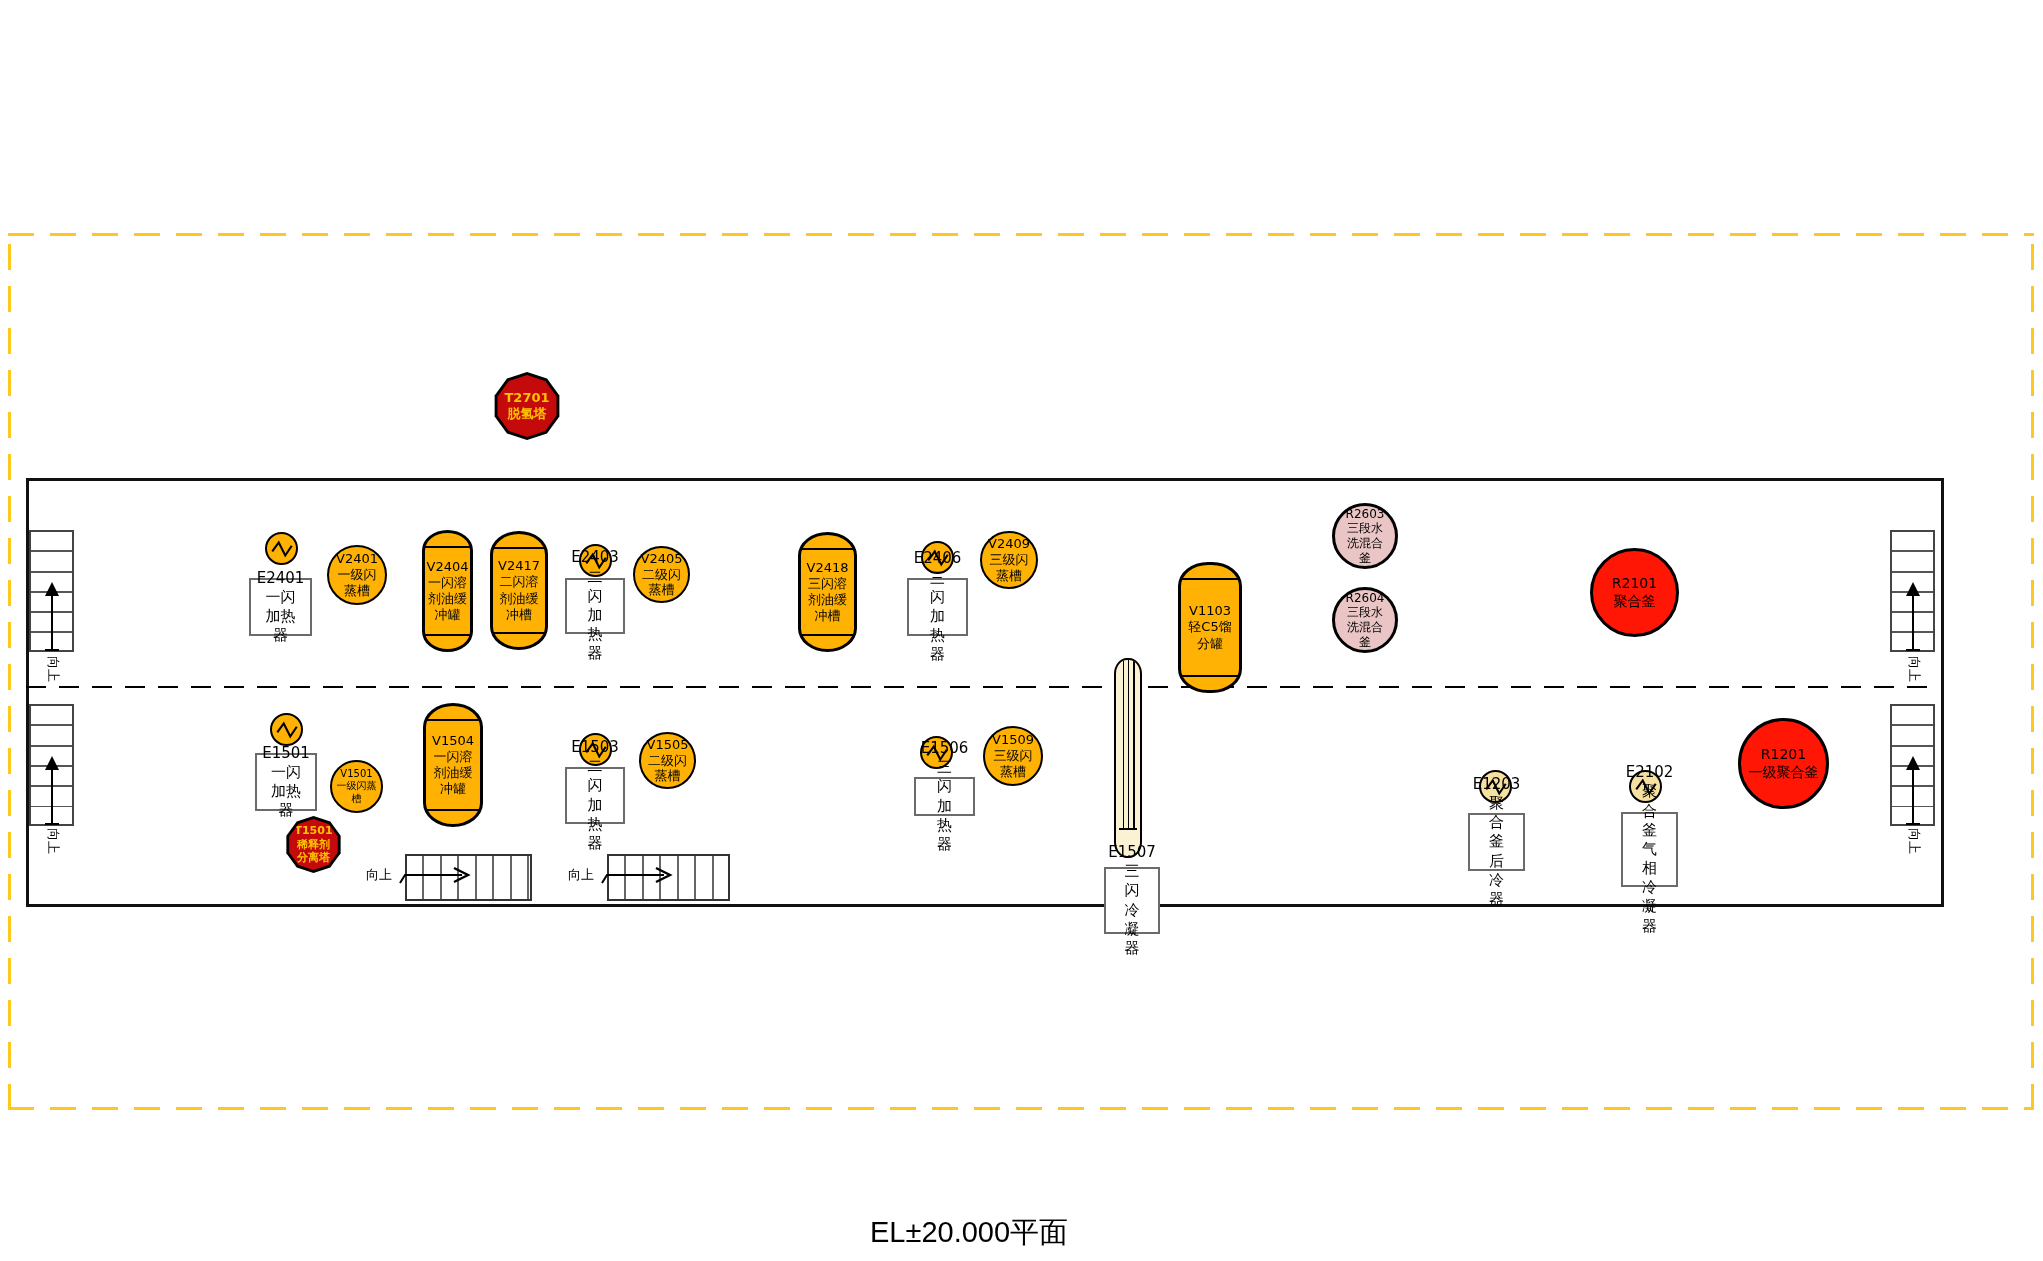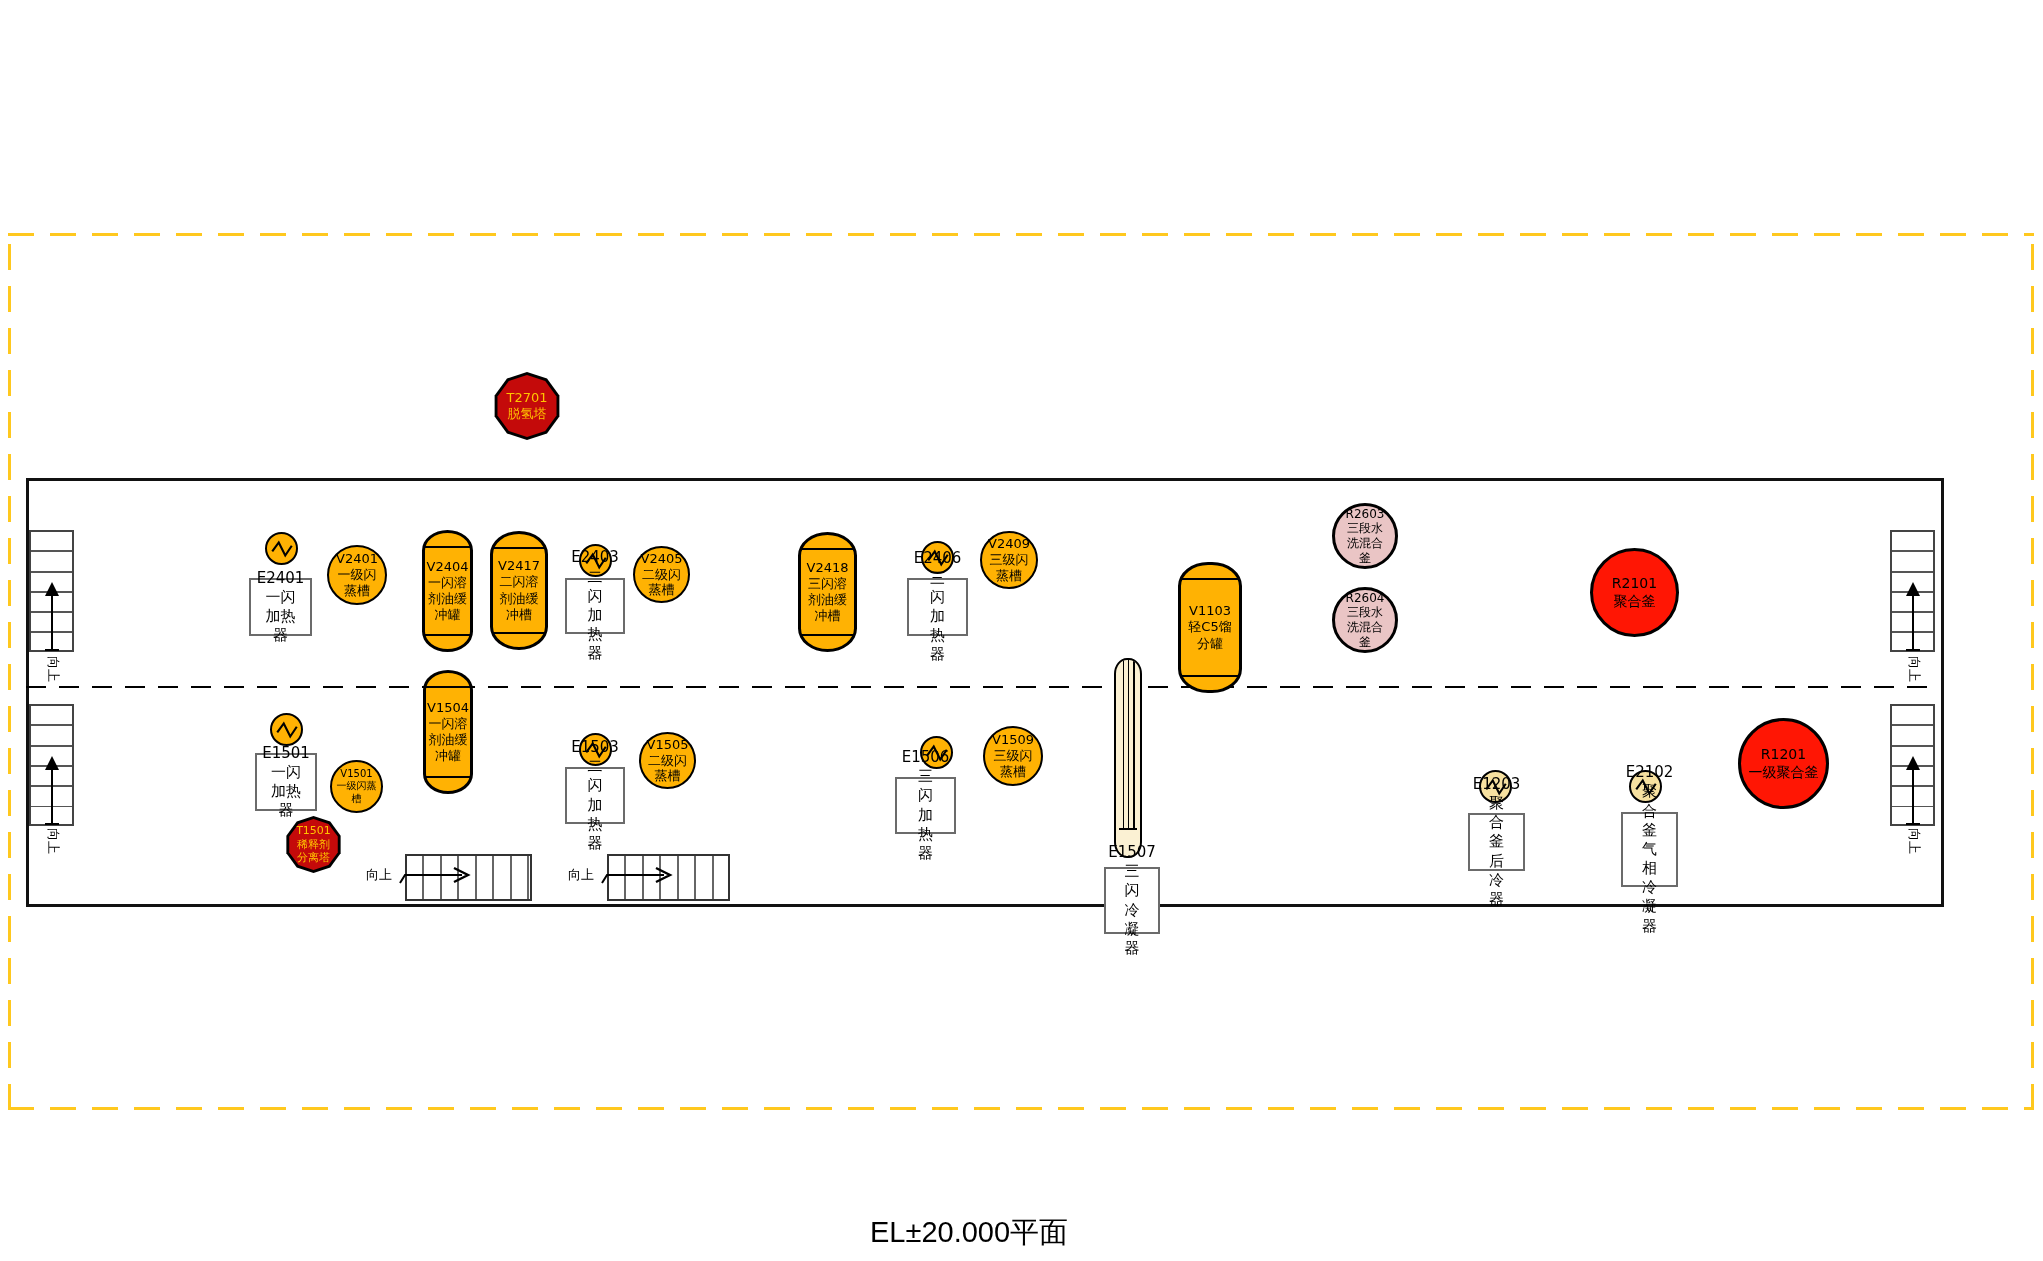--- a/index.html
+++ b/index.html
@@ -54,21 +54,21 @@
   .vessel::before,.vessel::after{content:"";position:absolute;left:0;right:0;border-top:2.5px solid #000;}
   .vessel::before{top:13px;}
   .vessel::after{bottom:13px;}
 
   
   .deca{position:absolute;background:#000;
         clip-path:polygon(50% 0%,79.4% 9.6%,97.6% 34.5%,97.6% 65.5%,79.4% 90.4%,50% 100%,20.6% 90.4%,2.4% 65.5%,2.4% 34.5%,20.6% 9.6%);}
   .deca-in{position:absolute;inset:3px;background:var(--tower_dark_red,#C40A0A);
         clip-path:polygon(50% 0%,79.4% 9.6%,97.6% 34.5%,97.6% 65.5%,79.4% 90.4%,50% 100%,20.6% 90.4%,2.4% 65.5%,2.4% 34.5%,20.6% 9.6%);
         display:flex;flex-direction:column;align-items:center;justify-content:center;
-        text-align:center;color:var(--tower_label_yellow,#FFC400);font-weight:normal;line-height:1.25;}
+        text-align:center;color:var(--tower_label_yellow,#FFC400);font-weight:bold;line-height:1.25;}
 
   
   .cond{position:absolute;left:1114px;top:658px;width:28px;height:200px;box-sizing:border-box;
         background:var(--condenser_cream,#FBF1D3);border:2.5px solid #000;border-radius:13px/16px;overflow:hidden;}
   .cond-tubes{position:absolute;left:3px;right:3px;top:0;height:168px;border-bottom:2px solid #000;
         background:repeating-linear-gradient(90deg,transparent 0 3.6px,#000 3.6px 5.2px);}
 
   
   .stair-v{position:absolute;width:45px;height:122px;box-sizing:border-box;border:2px solid #444;background:
         repeating-linear-gradient(180deg,transparent 0 18.3px,#555 18.3px 20.3px);}
@@ -190,21 +190,21 @@
     <div class="deca-in" style="font-size:11px">
       <span class="tag">T1501</span>
       <span class="nm" style="width:38px">稀释剂分离塔</span>
     </div>
   </div>
 
   <div class="circ tank" style="left:330px;top:760px;width:53px;height:53px;font-size:10px">
     <span class="tag">V1501</span>
     <span class="nm" style="width:40px">一级闪蒸槽</span>
   </div>
-  <div class="vessel" style="left:423px;top:670px;width:50px;height:124px">
+  <div class="vessel" style="left:423px;top:703px;width:60px;height:124px">
     <span class="tag">V1504</span>
     <span class="nm" style="width:42px">一闪溶剂油缓冲罐</span>
   </div>
 
   <div class="hxc" style="left:579px;top:733px">
     <svg viewBox="0 0 32 32">
         <polyline points="4,19 12,8 20,24 28,12" fill="none" stroke="#000" stroke-width="2.6"></polyline>
       </svg>
   </div>
   <div class="lbl" style="left:565px;top:767px;width:60px;height:57px">
@@ -215,21 +215,21 @@
   <div class="circ tank" style="left:639px;top:732px;width:57px;height:57px;font-size:13px">
     <span class="tag">V1505</span>
     <span class="nm" style="width:45px">二级闪蒸槽</span>
   </div>
 
   <div class="hxc" style="left:920px;top:736px">
     <svg viewBox="0 0 32 32">
         <polyline points="4,19 12,8 20,24 28,12" fill="none" stroke="#000" stroke-width="2.6"></polyline>
       </svg>
   </div>
-  <div class="lbl" style="left:895px;top:777px;width:61px;height:57px">
+  <div class="lbl" style="left:914px;top:777px;width:61px;height:39px">
     <span class="tag">E1506</span>
     <span class="nm">三闪加热器</span>
   </div>
 
   <div class="circ tank" style="left:983px;top:726px;width:60px;height:60px;font-size:13px">
     <span class="tag">V1509</span>
     <span class="nm" style="width:46px">三级闪蒸槽</span>
   </div>
 
   <div class="cond">

